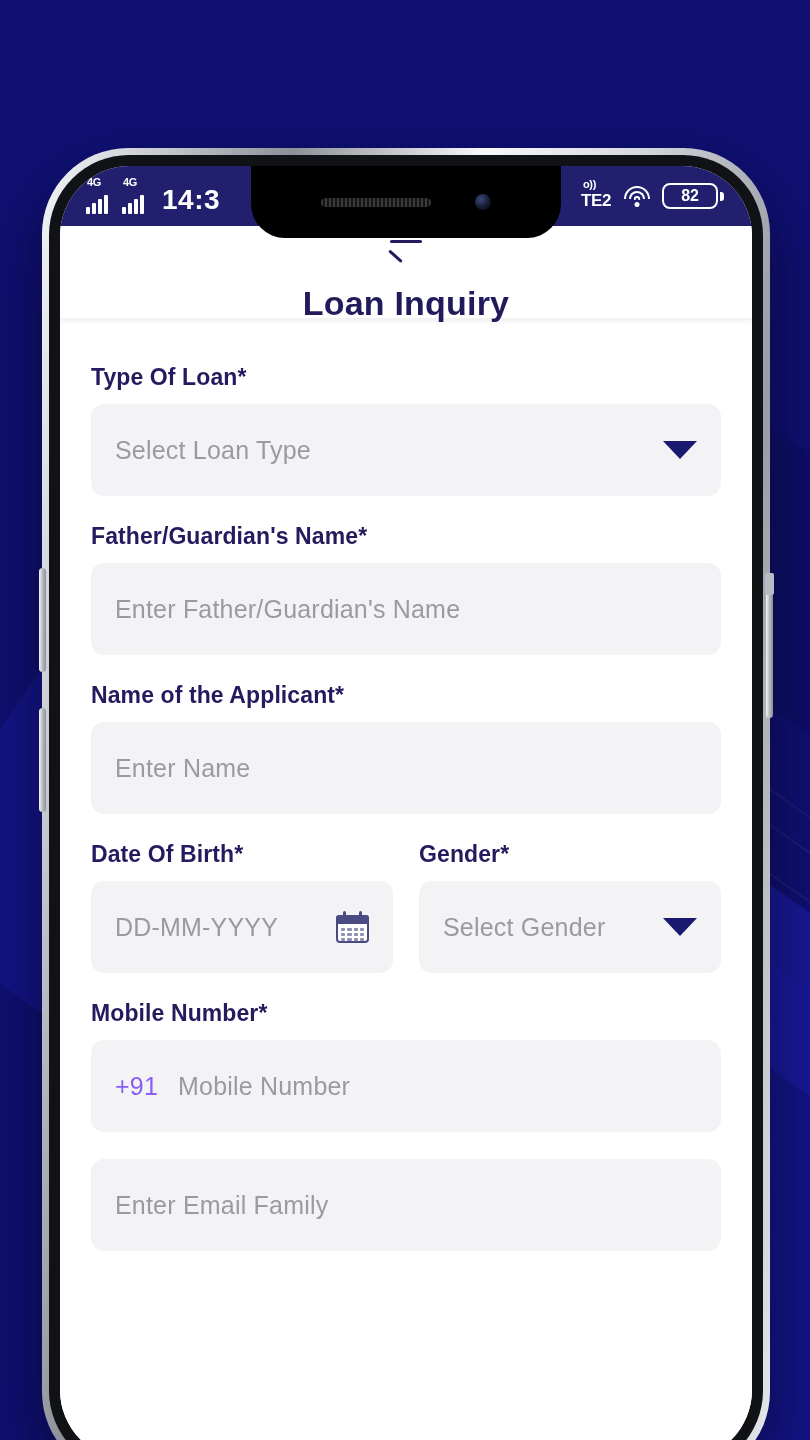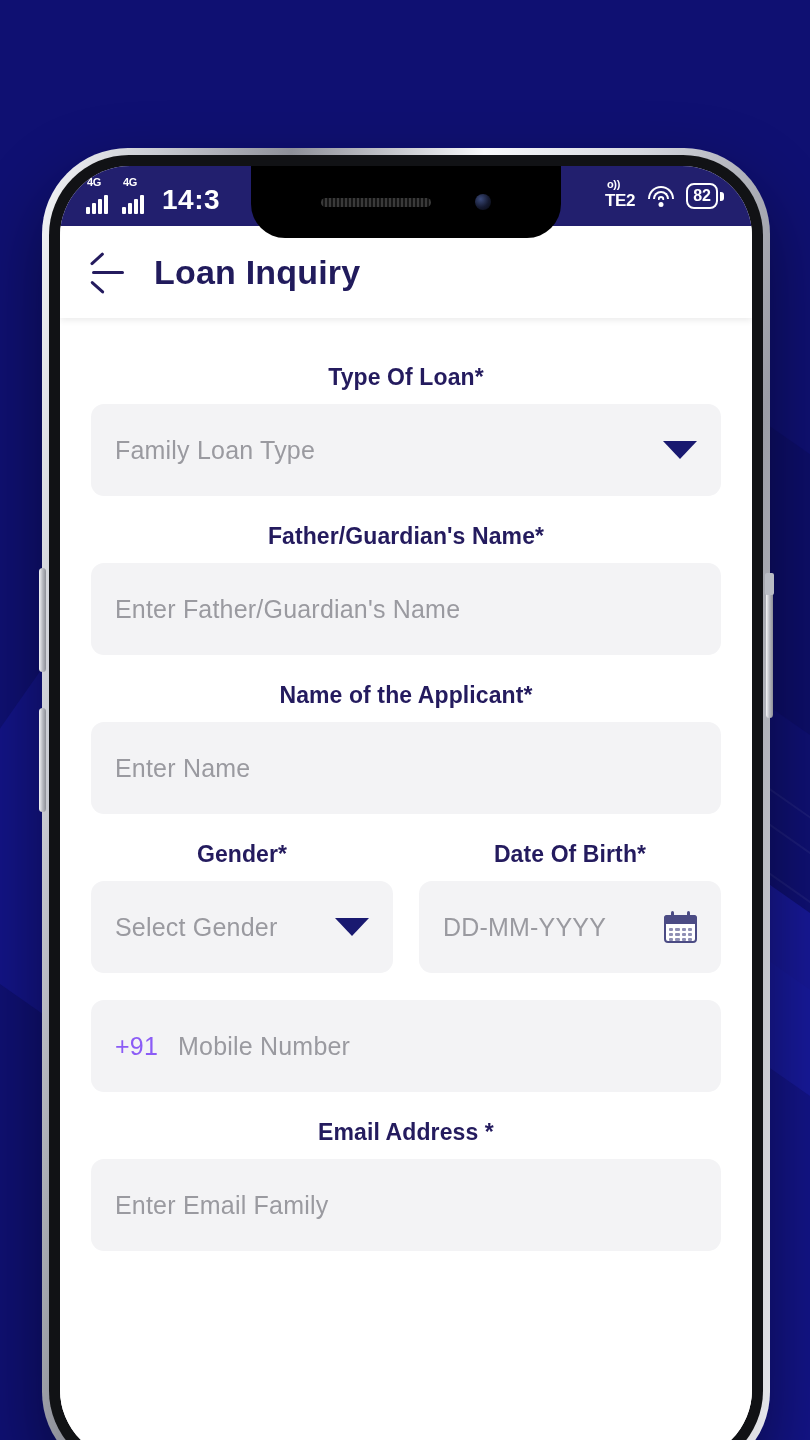--- a/index.html
+++ b/index.html
@@ -72,58 +72,58 @@
   .lte .volte{ position:absolute; top:-4px; left:2px; font-size:11px; font-weight:700; }
   .wifi{ width:27px; height:21px; position:relative; }
   .wifi i{ position:absolute; left:50%; transform:translateX(-50%);
            border:2.4px solid #fff; border-bottom:none; border-radius:50% 50% 0 0 / 100% 100% 0 0; }
   .wifi .w3{ width:26px; height:13px; top:0; }
   .wifi .w2{ width:16px; height:8px;  top:5px; }
   .wifi .w1{ width:7px;  height:4px;  top:10px; }
   .wifi .dot{ position:absolute; bottom:0; left:50%; transform:translateX(-50%);
               width:5px; height:5px; background:#fff; border-radius:50%; border:none; }
   .battery{ position:relative; display:flex; align-items:center; }
-  .bat-body{ border:2.5px solid #fff; border-radius:8px; padding:1px 5px;
+  .bat-body{ border:2.5px solid #fff; border-radius:8px; padding:1px 17px;
              font-size:16px; font-weight:700; line-height:1.25; }
   .bat-cap{ width:4px; height:9px; background:#fff; border-radius:0 3px 3px 0; margin-left:2px; }
 
   
   #notch{
     position:absolute; top:0; left:50%; transform:translateX(-50%);
     width:310px; height:72px; background:#000;
     border-radius:0 0 34px 34px; z-index:6;
     display:flex; align-items:center; justify-content:center; gap:44px;
   }
   #speaker{ width:110px; height:9px; border-radius:5px;
             background:repeating-linear-gradient(90deg,#3a3a3a 0 2px,#151515 2px 4px); }
   #cam{ width:16px; height:16px; border-radius:50%;
         background:radial-gradient(circle at 35% 32%,#3b4a7a 0%,#151a30 55%,#05070f 100%); }
 
   
   #appbar{
     height:92px; background:#fff;
     display:flex; align-items:center; gap:28px; padding:0 30px;
     box-shadow:0 3px 6px rgba(0,0,0,.07);
-    position:relative; z-index:2;
+    position:relative; z-index:2;flex-direction:column;
   }
   #back-arrow{ width:36px; height:30px; position:relative; flex:0 0 auto; cursor:pointer; }
   #back-arrow .shaft{ position:absolute; top:14px; left:2px; width:32px; height:3.4px; background:#241b5e; border-radius:2px; }
   #back-arrow .h1{ position:absolute; top:6px; left:1px; width:17px; height:3.4px; background:#241b5e;
                    border-radius:2px; transform:rotate(-42deg); transform-origin:left center; }
   #back-arrow .h2{ position:absolute; top:23px; left:1px; width:17px; height:3.4px; background:#241b5e;
                    border-radius:2px; transform:rotate(42deg); transform-origin:left center; }
   #page-title{ font-size:34px; font-weight:700; color:#211b5c; letter-spacing:.2px; }
 
   
   #form{
     background:#fff; padding:46px 31px 0 31px;
     height:calc(100% - 92px - 60px);
     overflow:hidden;
   }
-  .field{ margin-bottom:27px;text-align:center; }
+  .field{ margin-bottom:27px; }
   .flabel{ font-size:23px; font-weight:700; color:#241b5e; margin-bottom:13px; letter-spacing:.1px; }
   .flabel .req{ color:#241b5e; }
   .fbox{
     background:#f3f3f5; border-radius:13px; height:92px;
     display:flex; align-items:center; padding:0 24px;
     cursor:text;
   }
   .fbox.select{ cursor:pointer; }
   .ph{ font-size:25px; color:#9a9aa0; letter-spacing:.2px; }
   .prefix{ font-size:25px; color:#8b5cf6; margin-right:20px; letter-spacing:.2px; }
@@ -219,21 +219,21 @@
           <div id="page-title">Loan Inquiry</div>
         </div>
 
         <div id="form">
 
           <div class="field">
             <div class="flabel">
               <span>Type Of Loan</span><span class="req">*</span>
             </div>
             <div class="fbox select">
-              <span class="ph">Family Loan Type</span>
+              <span class="ph">Select Loan Type</span>
               <span class="caret"></span>
             </div>
           </div>
 
           <div class="field">
             <div class="flabel">
               <span>Father/Guardian's Name</span><span class="req">*</span>
             </div>
             <div class="fbox">
               <span class="ph">Enter Father/Guardian's Name</span>
@@ -243,31 +243,20 @@
           <div class="field">
             <div class="flabel">
               <span>Name of the Applicant</span><span class="req">*</span>
             </div>
             <div class="fbox">
               <span class="ph">Enter Name</span>
             </div>
           </div>
 
           <div class="row2">
-            <div class="col">
-              <div class="field">
-                <div class="flabel">
-                  <span>Gender</span><span class="req">*</span>
-                </div>
-                <div class="fbox select">
-                  <span class="ph">Select Gender</span>
-                  <span class="caret"></span>
-                </div>
-              </div>
-            </div>
             <div class="col">
               <div class="field">
                 <div class="flabel">
                   <span>Date Of Birth</span><span class="req">*</span>
                 </div>
                 <div class="fbox">
                   <span class="ph">DD-MM-YYYY</span>
                   <span class="cal">
                     <span class="body"></span>
                       <span class="top"></span>
@@ -284,34 +273,45 @@
                         <i></i>
                         <i></i>
                         <i></i>
                         <i></i>
                         <i></i>
                       </span>
                   </span>
                 </div>
               </div>
             </div>
-          </div>
-
-          <div class="field">
+            <div class="col">
+              <div class="field">
+                <div class="flabel">
+                  <span>Gender</span><span class="req">*</span>
+                </div>
+                <div class="fbox select">
+                  <span class="ph">Select Gender</span>
+                  <span class="caret"></span>
+                </div>
+              </div>
+            </div>
+          </div>
+
+          <div class="field">
+            <div class="flabel">
+              <span>Mobile Number</span><span class="req">*</span>
+            </div>
             <div class="fbox">
               <span class="prefix">+91</span>
               <span class="ph">Mobile Number</span>
             </div>
           </div>
 
 
           <div class="field">
-            <div class="flabel">
-              <span>Email Address </span><span class="req">*</span>
-            </div>
             <div class="fbox">
               <span class="ph">Enter Email Family</span>
             </div>
           </div>
 
         </div>
       </div>
     </div>
   </div>
 </div>

